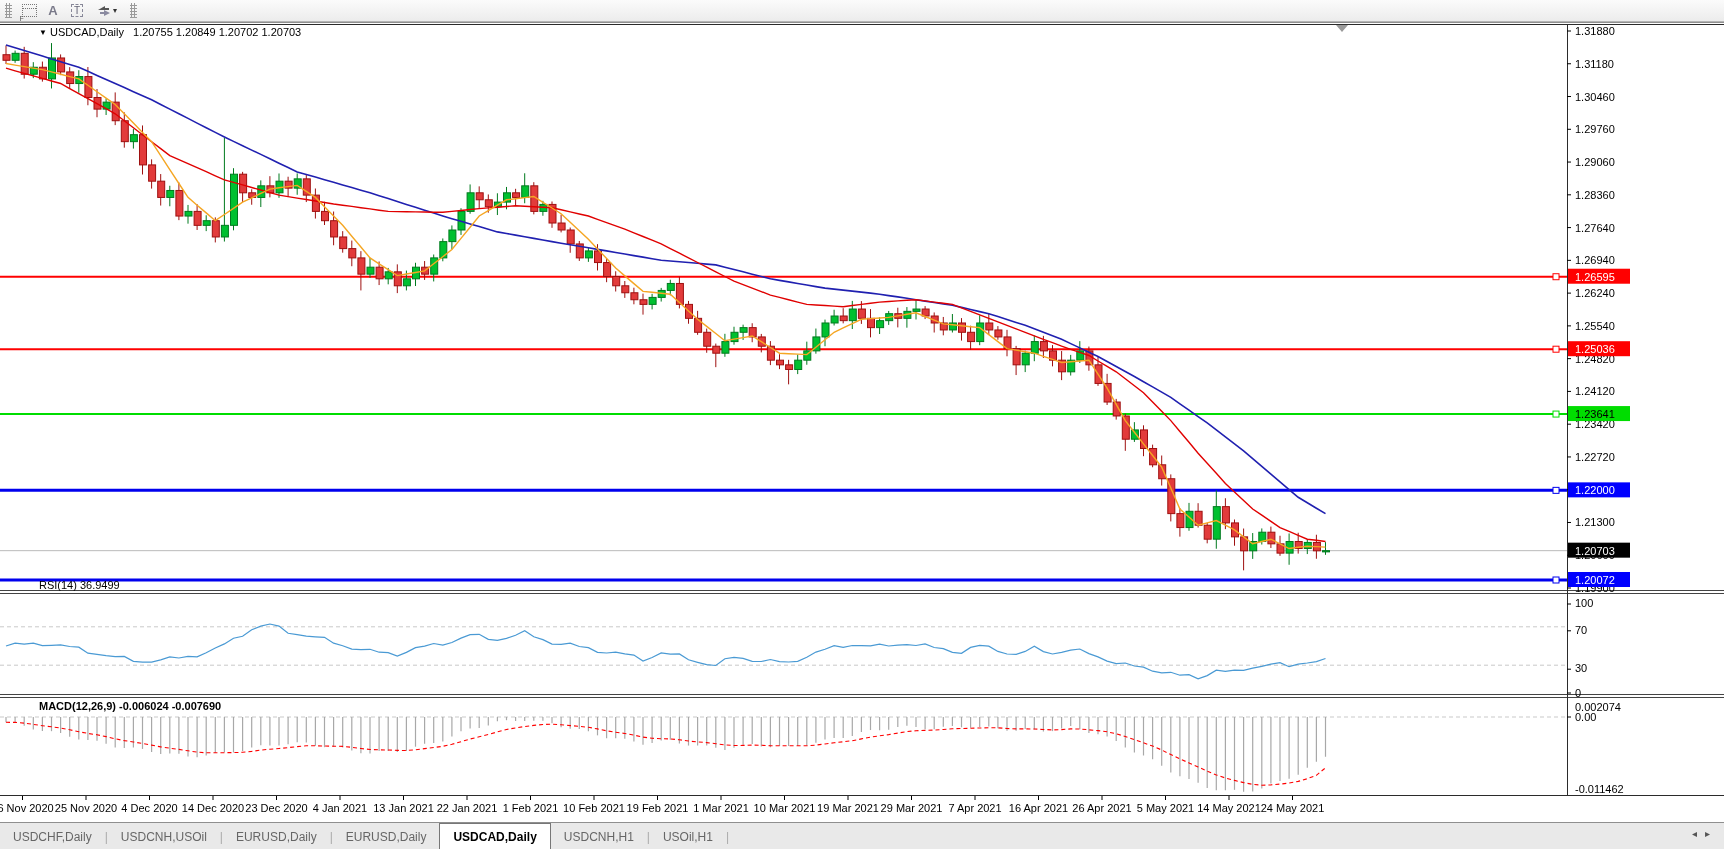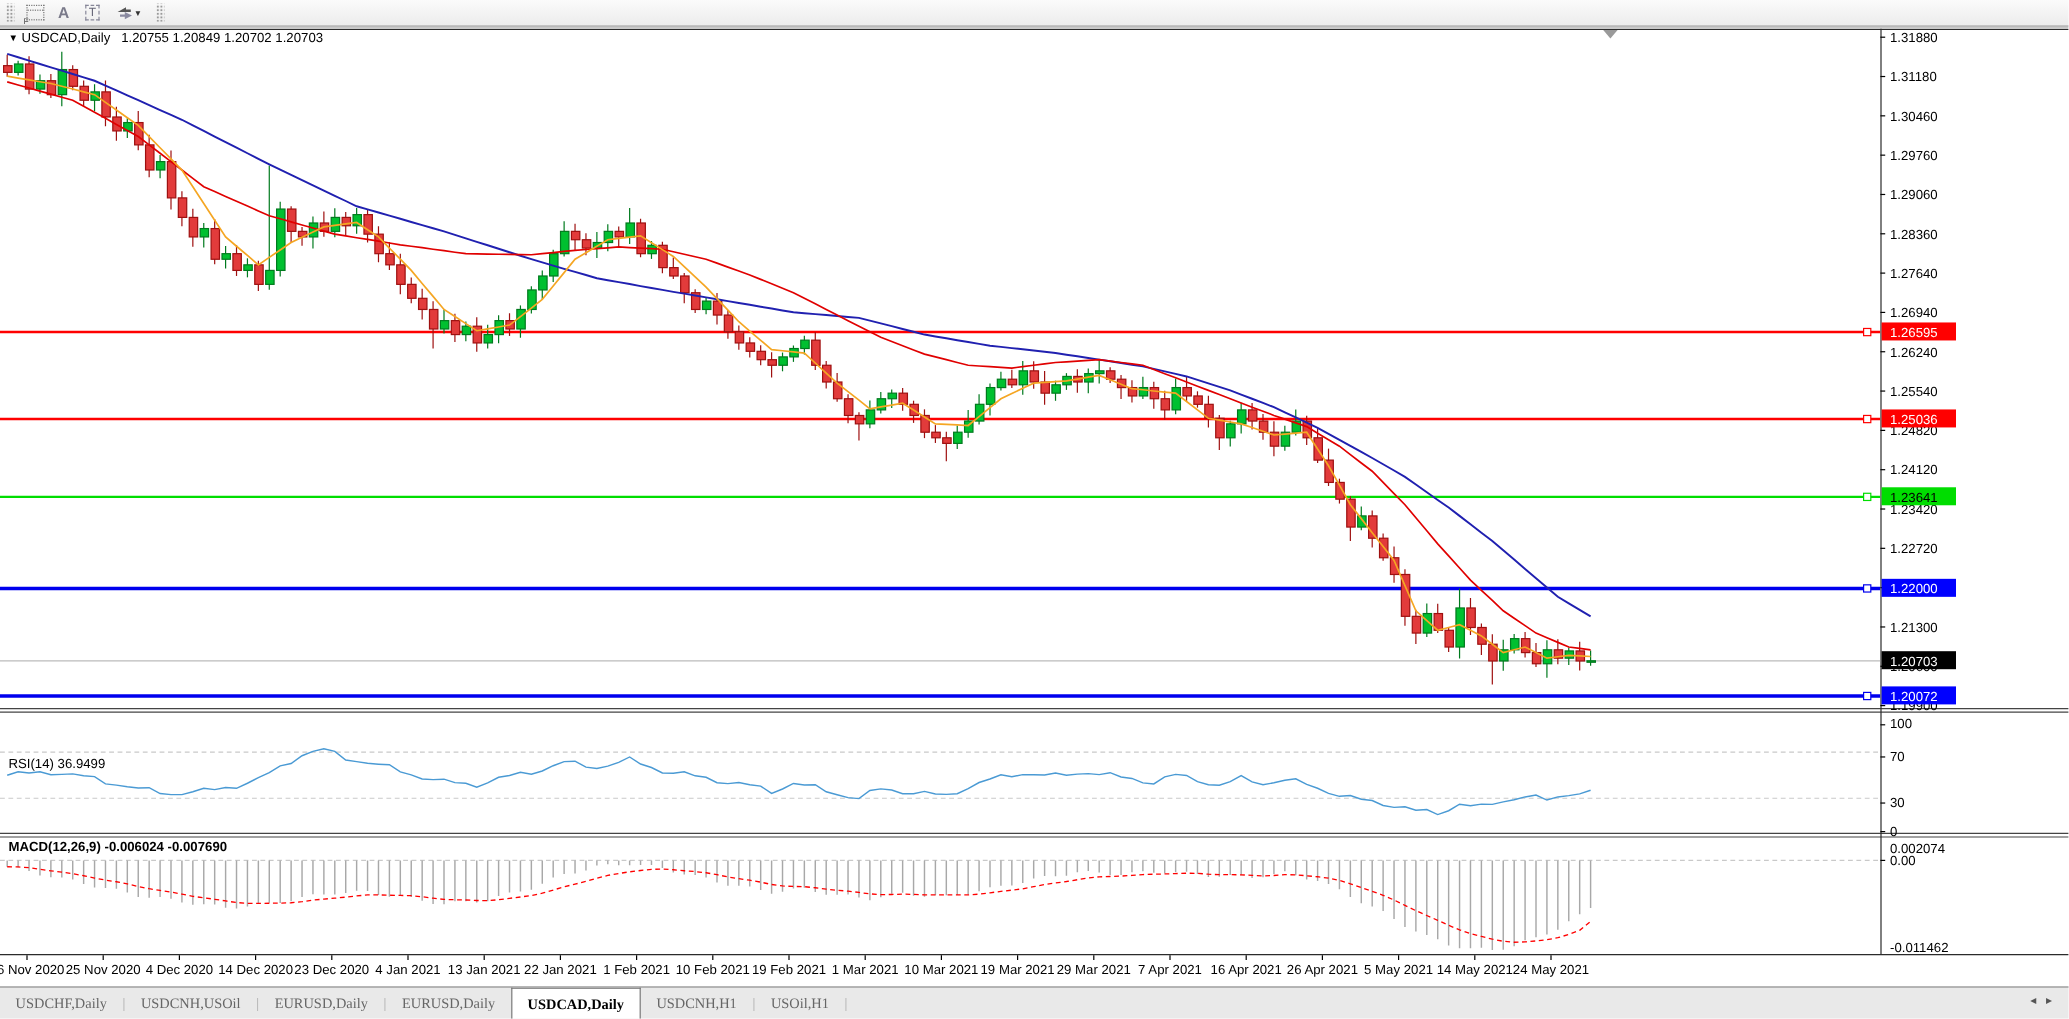--- a/index.html
+++ b/index.html
@@ -11,24 +11,24 @@
   .tbtn.active{background:#fdfdfd;border:1px solid #9a9a9a;box-shadow:inset 0 0 2px #ccc;}
   .icon-btn{width:22px;height:17px;display:flex;align-items:center;justify-content:center;margin:0 1px;position:relative;}
   .fib-ic{width:13px;height:11px;border:1px dotted #777;position:relative;}
   .fib-ic:before{content:"";position:absolute;left:0;right:0;top:3px;border-top:1px dotted #777;}
   .fib-ic:after{content:"F";position:absolute;left:-3px;bottom:-6px;font-size:7px;color:#555;}
   .a-ic{font-size:13px;font-weight:bold;color:#7a7a8a;}
   .t-ic{font-size:10px;color:#667;border:1px dashed #889;padding:0 2px;}
   .caret{font-size:8px;color:#333;margin-left:2px;}
   .vsep{width:1px;height:16px;background:#c8c8c8;margin:0 4px;}
   
-  .ovl{position:absolute;font-size:11px;color:#000;white-space:nowrap;z-index:5;}
+  .ovl{position:absolute;font-size:11px;color:#000;white-space:nowrap;z-index:5;margin-left:32px;}
   .tri{font-size:8px;vertical-align:1px;}
   
-  #tabbar{position:absolute;left:0;top:822px;width:1724px;height:27px;background:#e9e9e9;border-top:1px solid #8f8f8f;display:flex;align-items:stretch;font-size:12px;color:#666;font-family:Liberation Serif, serif;}
+  #tabbar{position:absolute;left:0;top:822px;width:1724px;height:27px;background:#e9e9e9;border-top:1px solid #8f8f8f;display:flex;align-items:stretch;font-size:12px;color:#666;}
   .tab{display:flex;align-items:center;padding:0 13px;cursor:default;white-space:nowrap;}
   .tab.active{background:#fff;color:#000;border:1px solid #777;border-bottom:none;margin-bottom:0;font-weight:bold;}
   .tabsep{display:flex;align-items:center;color:#aaa;}
   #tabscroll{position:absolute;right:6px;top:828px;font-size:10px;color:#555;letter-spacing:8px;z-index:6;}
   svg text{font-family:"Liberation Sans",sans-serif;}
 </style>
 </head>
 <body>
 
 <div id="app">
@@ -652,21 +652,21 @@
         <line x1="1292.5" y1="796" x2="1292.5" y2="800" stroke="#000"></line>
         <text x="1292.5" y="812" text-anchor="middle">24 May 2021</text>
       </g>
     </svg>
 
   <div class="ovl" style="left:7px;top:26px;">
     <span class="tri">▼</span>
     <span>USDCAD,Daily</span>
     <span style="margin-left:6px;">1.20755 1.20849 1.20702 1.20703</span>
   </div>
-  <div class="ovl" style="left:7px;top:631px;">RSI(14) 36.9499</div>
+  <div class="ovl" style="left:7px;top:579px;">RSI(14) 36.9499</div>
   <div class="ovl" style="left:7px;top:700px;font-weight:bold;">MACD(12,26,9) -0.006024 -0.007690</div>
 
   <div id="tabbar">
       <div class="tab">USDCHF,Daily</div>
       <div class="tabsep">|</div>
       <div class="tab">USDCNH,USOil</div>
       <div class="tabsep">|</div>
       <div class="tab">EURUSD,Daily</div>
       <div class="tabsep">|</div>
       <div class="tab">EURUSD,Daily</div>

